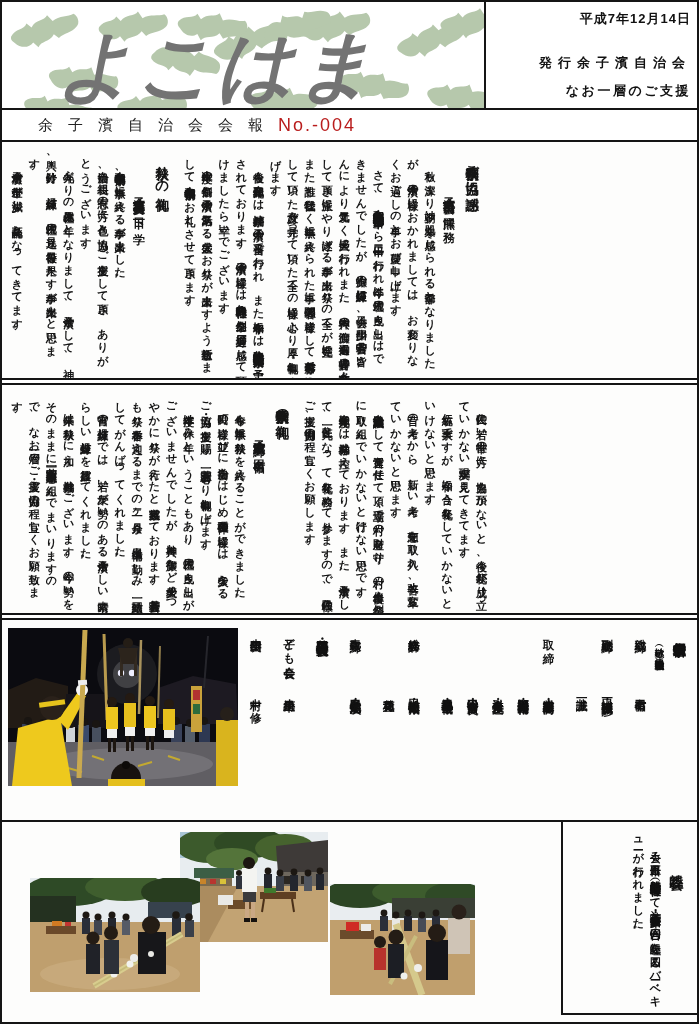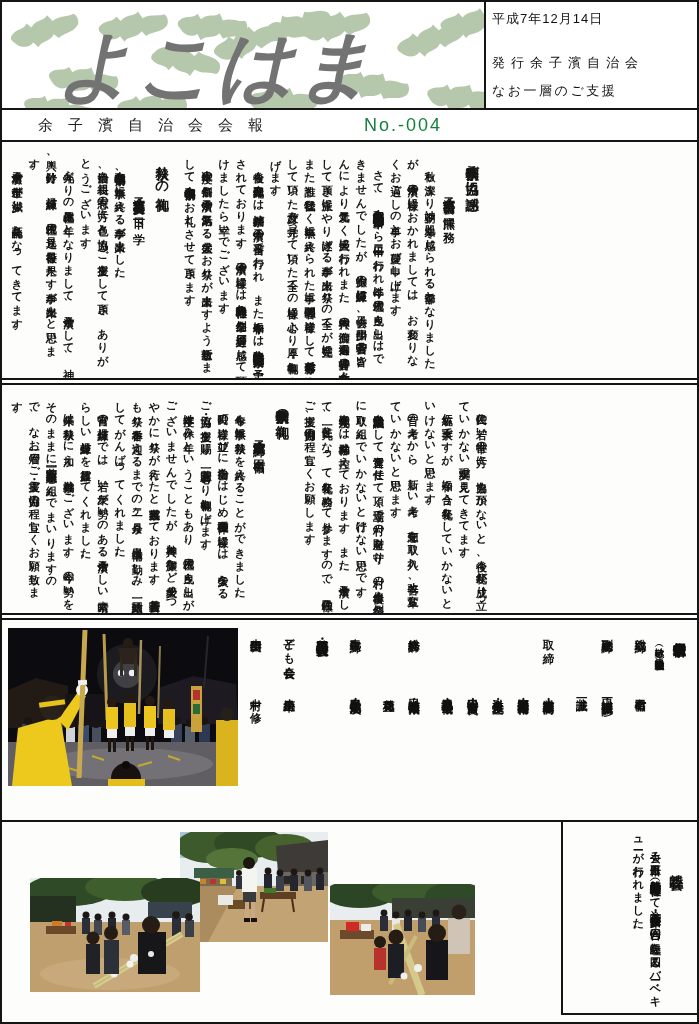--- a/index.html
+++ b/index.html
@@ -13,31 +13,31 @@
   
   .masthead{height:106px;display:flex;flex:none;}
   .m-left{flex:1;position:relative;border-right:2px solid #151515;overflow:hidden;background:#fff;}
   .leafbg{position:absolute;inset:0;}
   .paper-title{
     position:absolute;left:55px;top:14px;height:106px;line-height:100px;
     font-family:"DejaVu Serif","Liberation Serif",serif;font-style:italic;font-weight:600;
     font-size:76px;letter-spacing:2px;color:#737373;white-space:nowrap;
   }
   .m-right{width:211px;display:flex;flex-direction:column;justify-content:center;gap:10px;
-    padding:6px 6px;text-align:left;font-weight:400;background:#fff;}
+    padding:6px 6px;text-align:right;font-weight:700;background:#fff;}
   .m-date{font-size:13px;letter-spacing:1px;}
   .m-pub{font-size:13px;letter-spacing:6px;margin-top:16px;}
   .m-addr{font-size:13px;letter-spacing:2.5px;}
   
   .strip{height:34px;flex:none;border-top:2px solid #151515;border-bottom:2px solid #151515;
     display:flex;align-items:center;background:#fff;}
-  .strip-inner{width:486px;display:flex;justify-content:space-between;align-items:center;
+  .strip-inner{width:486px;display:flex;justify-content:flex-start;align-items:center;
     padding:0 46px 0 36px;}
   .subtitle{font-size:15px;letter-spacing:15px;color:#222;font-weight:500;white-space:nowrap;}
-  .issue{font-size:18px;letter-spacing:2px;color:#15803d;font-weight:500;}
+  .issue{font-size:18px;letter-spacing:2px;color:#b91c1c;font-weight:500;}
   
   .sec{position:relative;overflow:hidden;background:#fdfdfc;}
   .vflow{writing-mode:vertical-rl;text-orientation:mixed;height:100%;}
   .sec-articles{padding:9px 8px 7px 6px;}
   .sec1{height:236px;flex:none;}
   .sec2{height:228px;flex:none;}
   .rule{height:7px;flex:none;border-top:2px solid #151515;border-bottom:2px solid #151515;background:#fff;}
   .blk{color:#161616;}
   .blk.title{font-size:13.5px;font-weight:700;line-height:1.9;text-indent:0.4em;margin-block-start:6px;}
   .blk.byline{font-size:12px;font-weight:700;line-height:1.75;text-indent:3em;letter-spacing:1px;}

